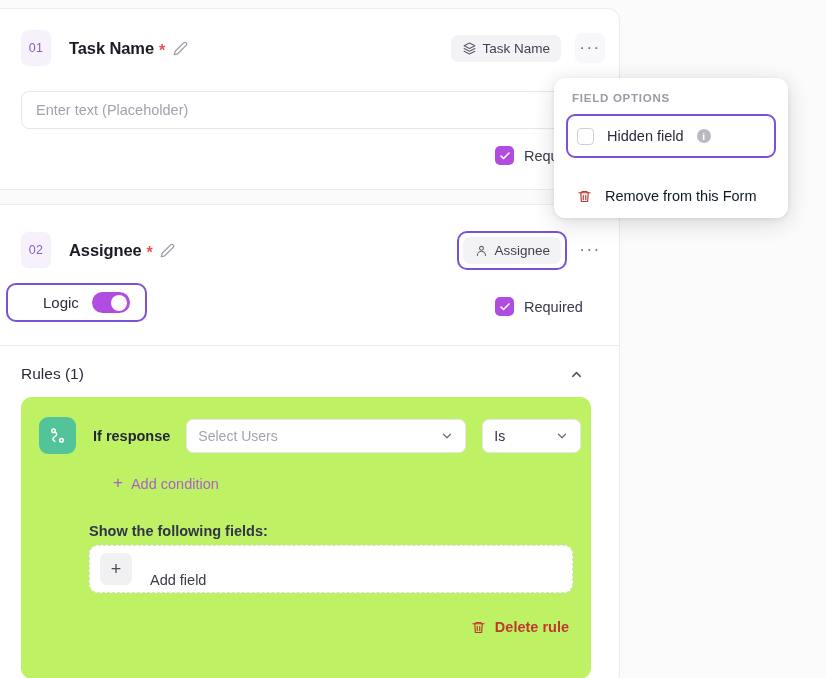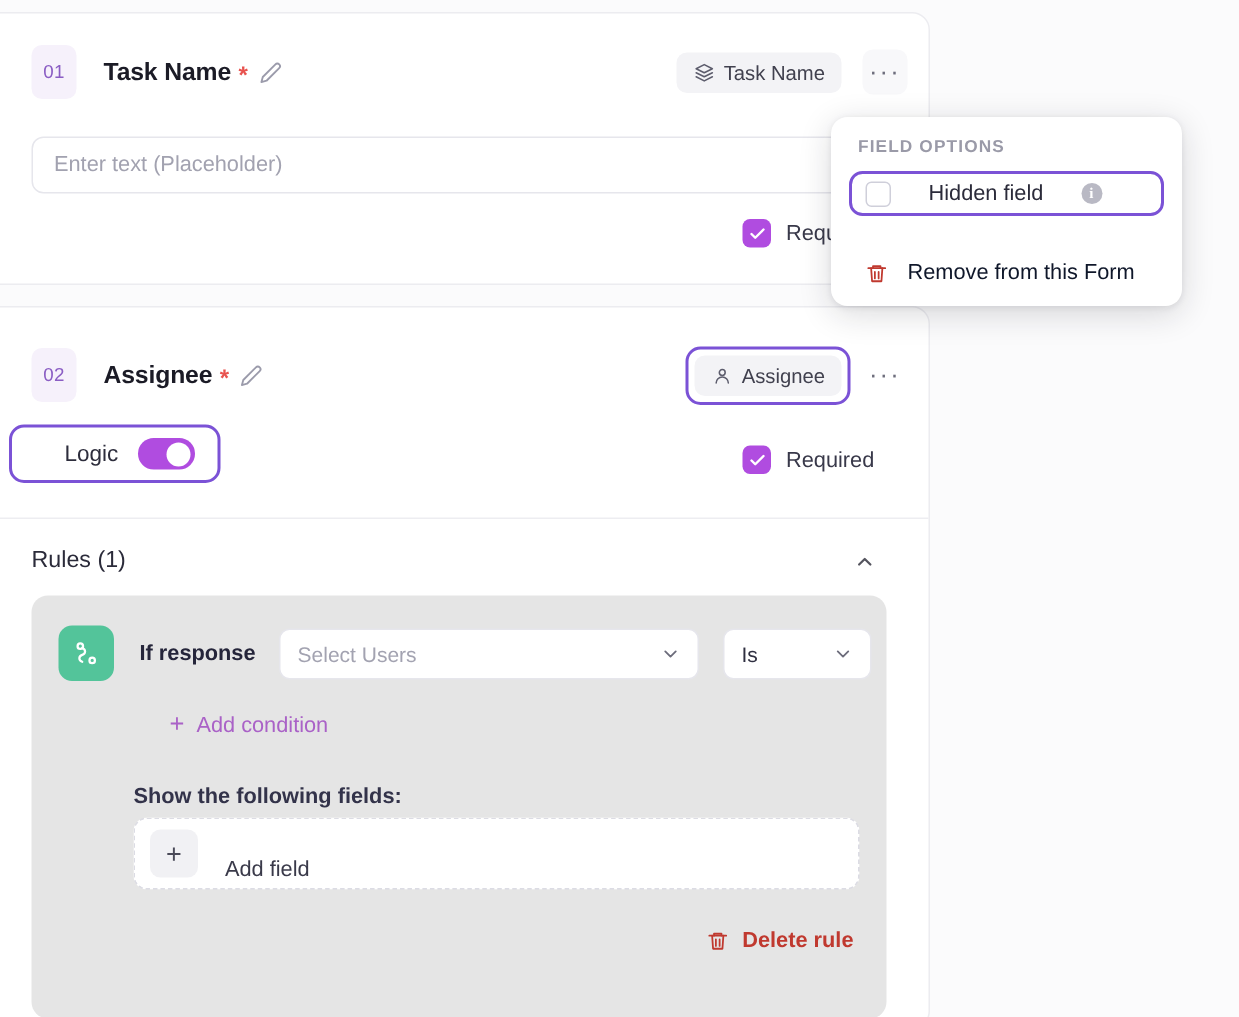--- a/index.html
+++ b/index.html
@@ -234,21 +234,21 @@
     color: #55555f;
   }
 
   
   .rule-card {
     position: absolute;
     left: 20px;
     top: 396px;
     width: 570px;
     height: 282px;
-    background: #e5e5e5;
+    background: #bef264;
     border-radius: 11px;
   }
   .cond-row {
     position: absolute;
     left: 18px;
     top: 20px;
     display: flex;
     align-items: center;
   }
   .rule-ico {
@@ -383,25 +383,25 @@
     font-size: 11.5px;
     letter-spacing: .75px;
     color: #9a9aa8;
     font-weight: 700;
     margin-bottom: 10px;
   }
   .popup-item-hl {
     margin: 0 12px;
     border: 2.5px solid #7b52d6;
     border-radius: 9px;
-    height: 30px;
+    height: 44px;
     display: flex;
     align-items: center;
     padding: 0 9px;
-    gap: 25px;
+    gap: 13px;
     background: #fff;
   }
   .cb-empty {
     width: 17px; height: 17px;
     border: 1.5px solid #cfcfda;
     border-radius: 4px;
     background: #fff;
     flex: 0 0 auto;
   }
   .popup-item-label {

